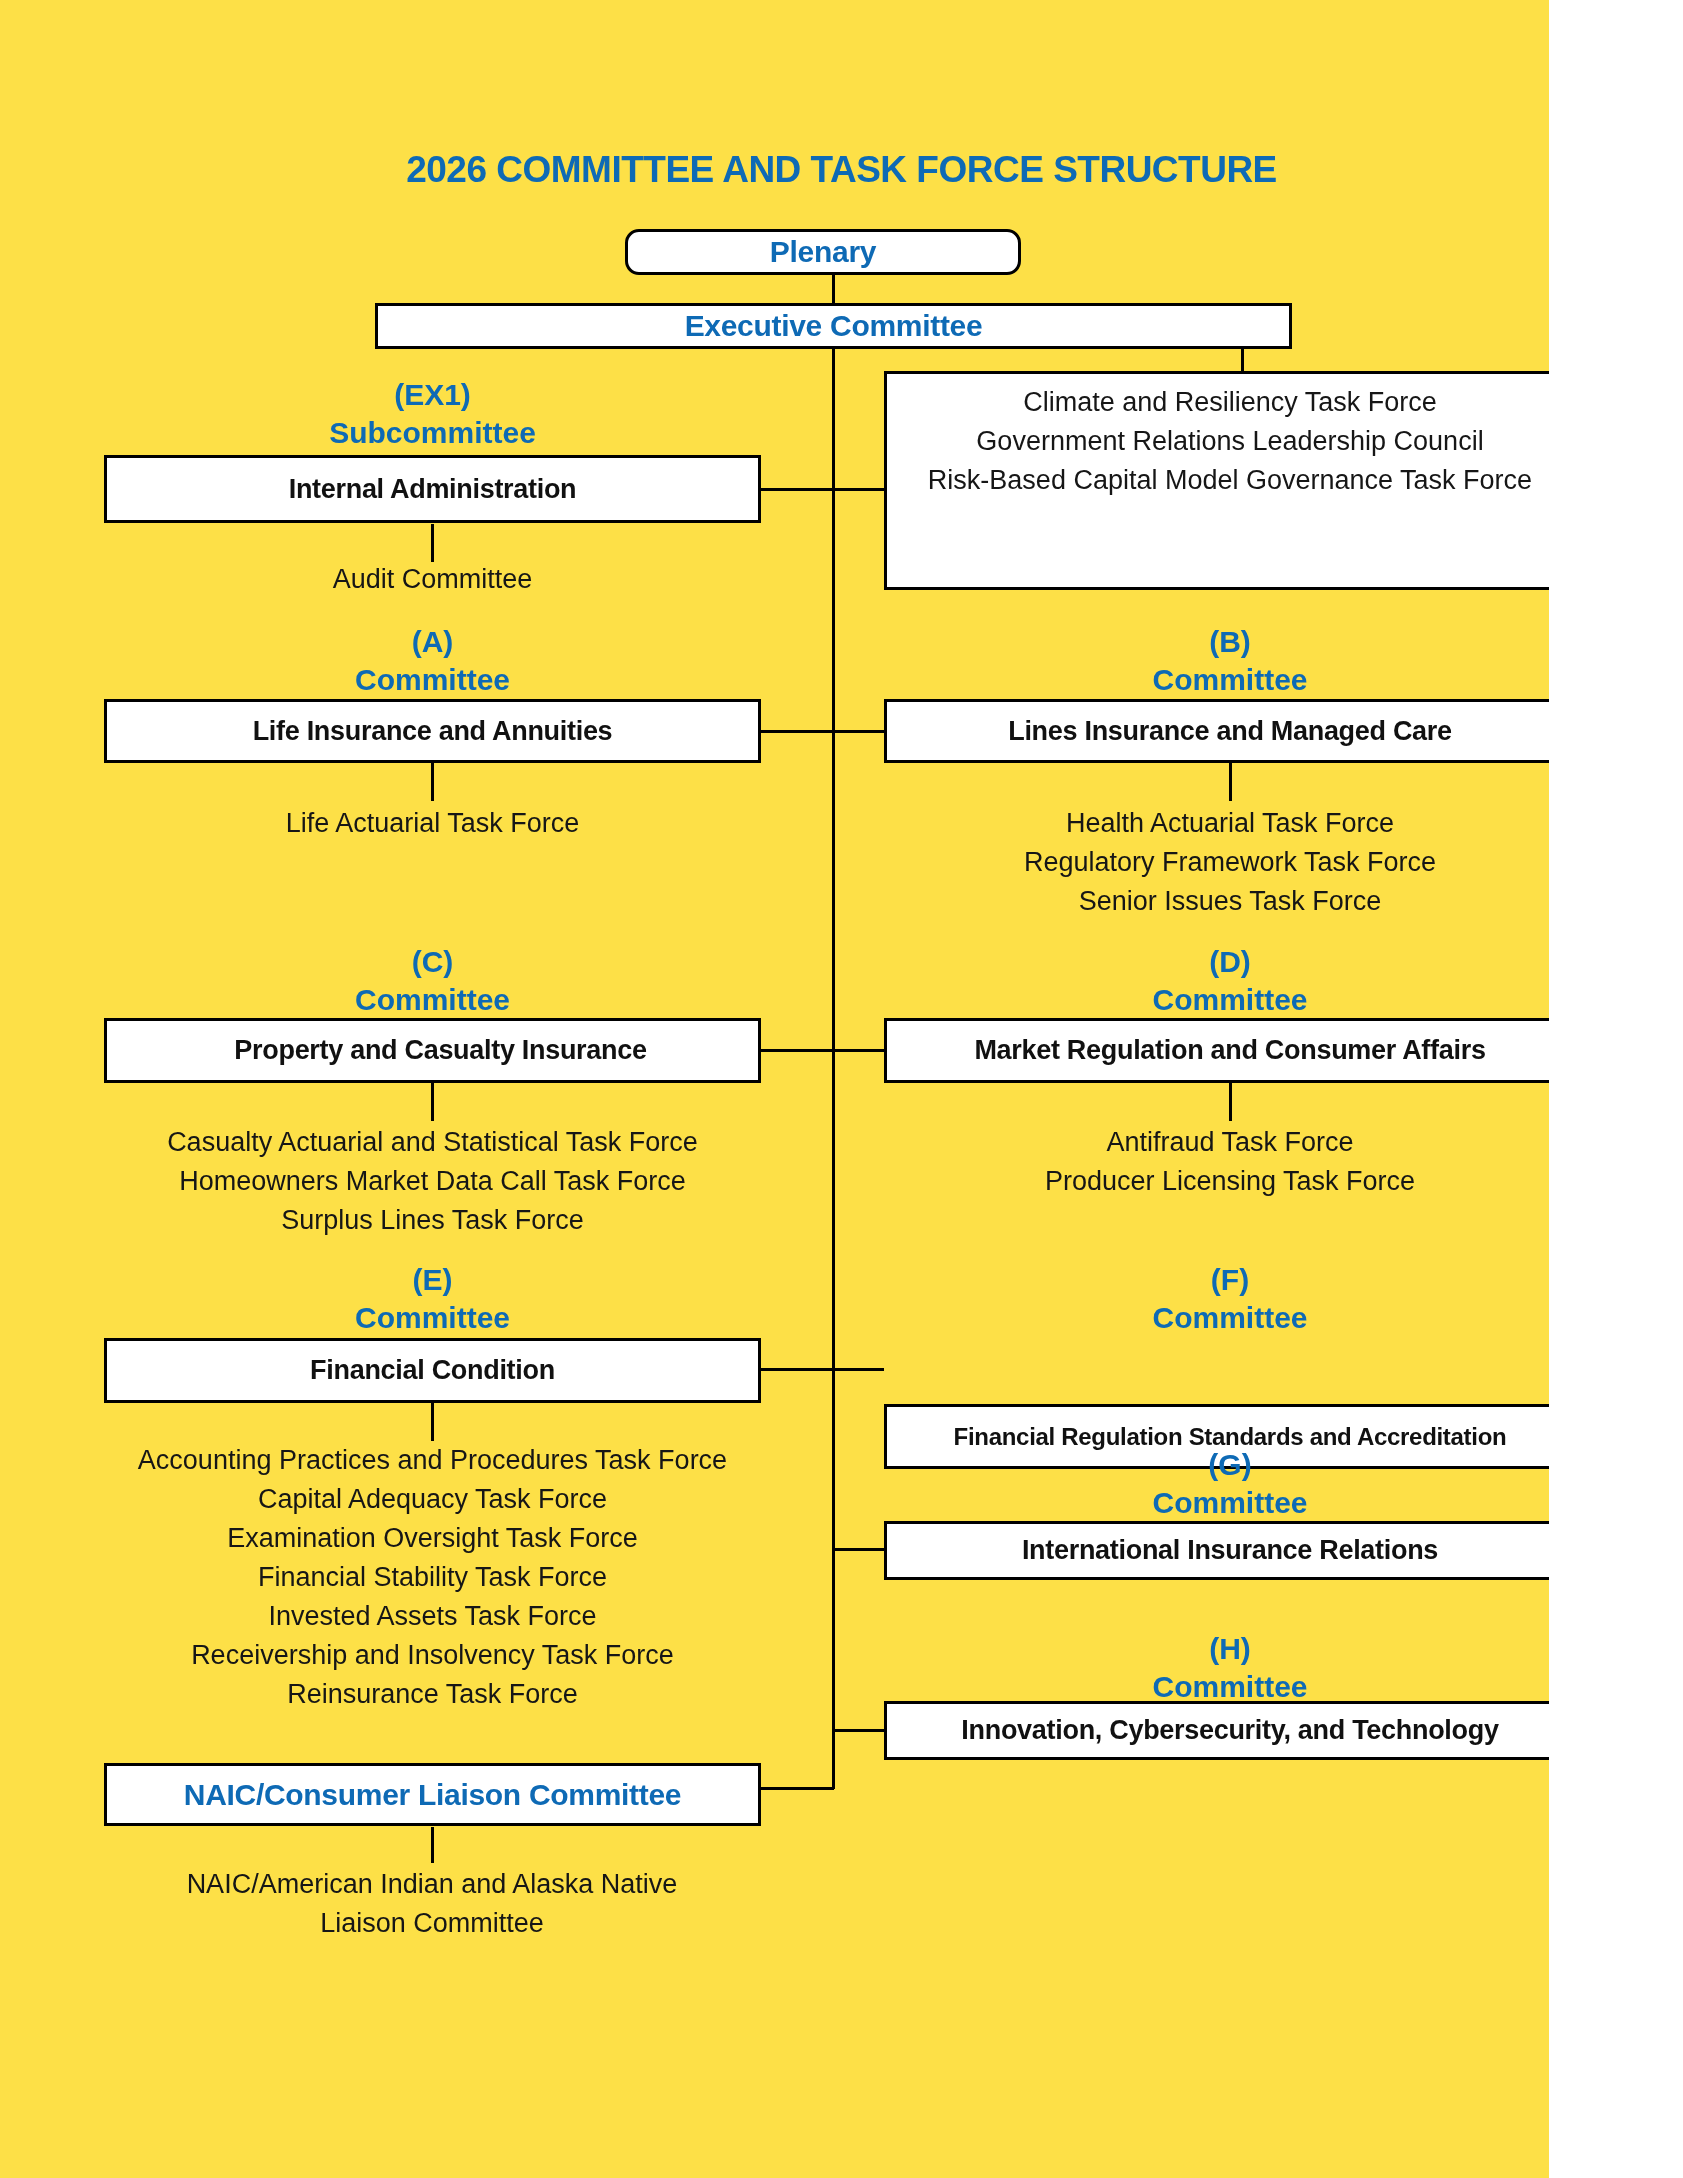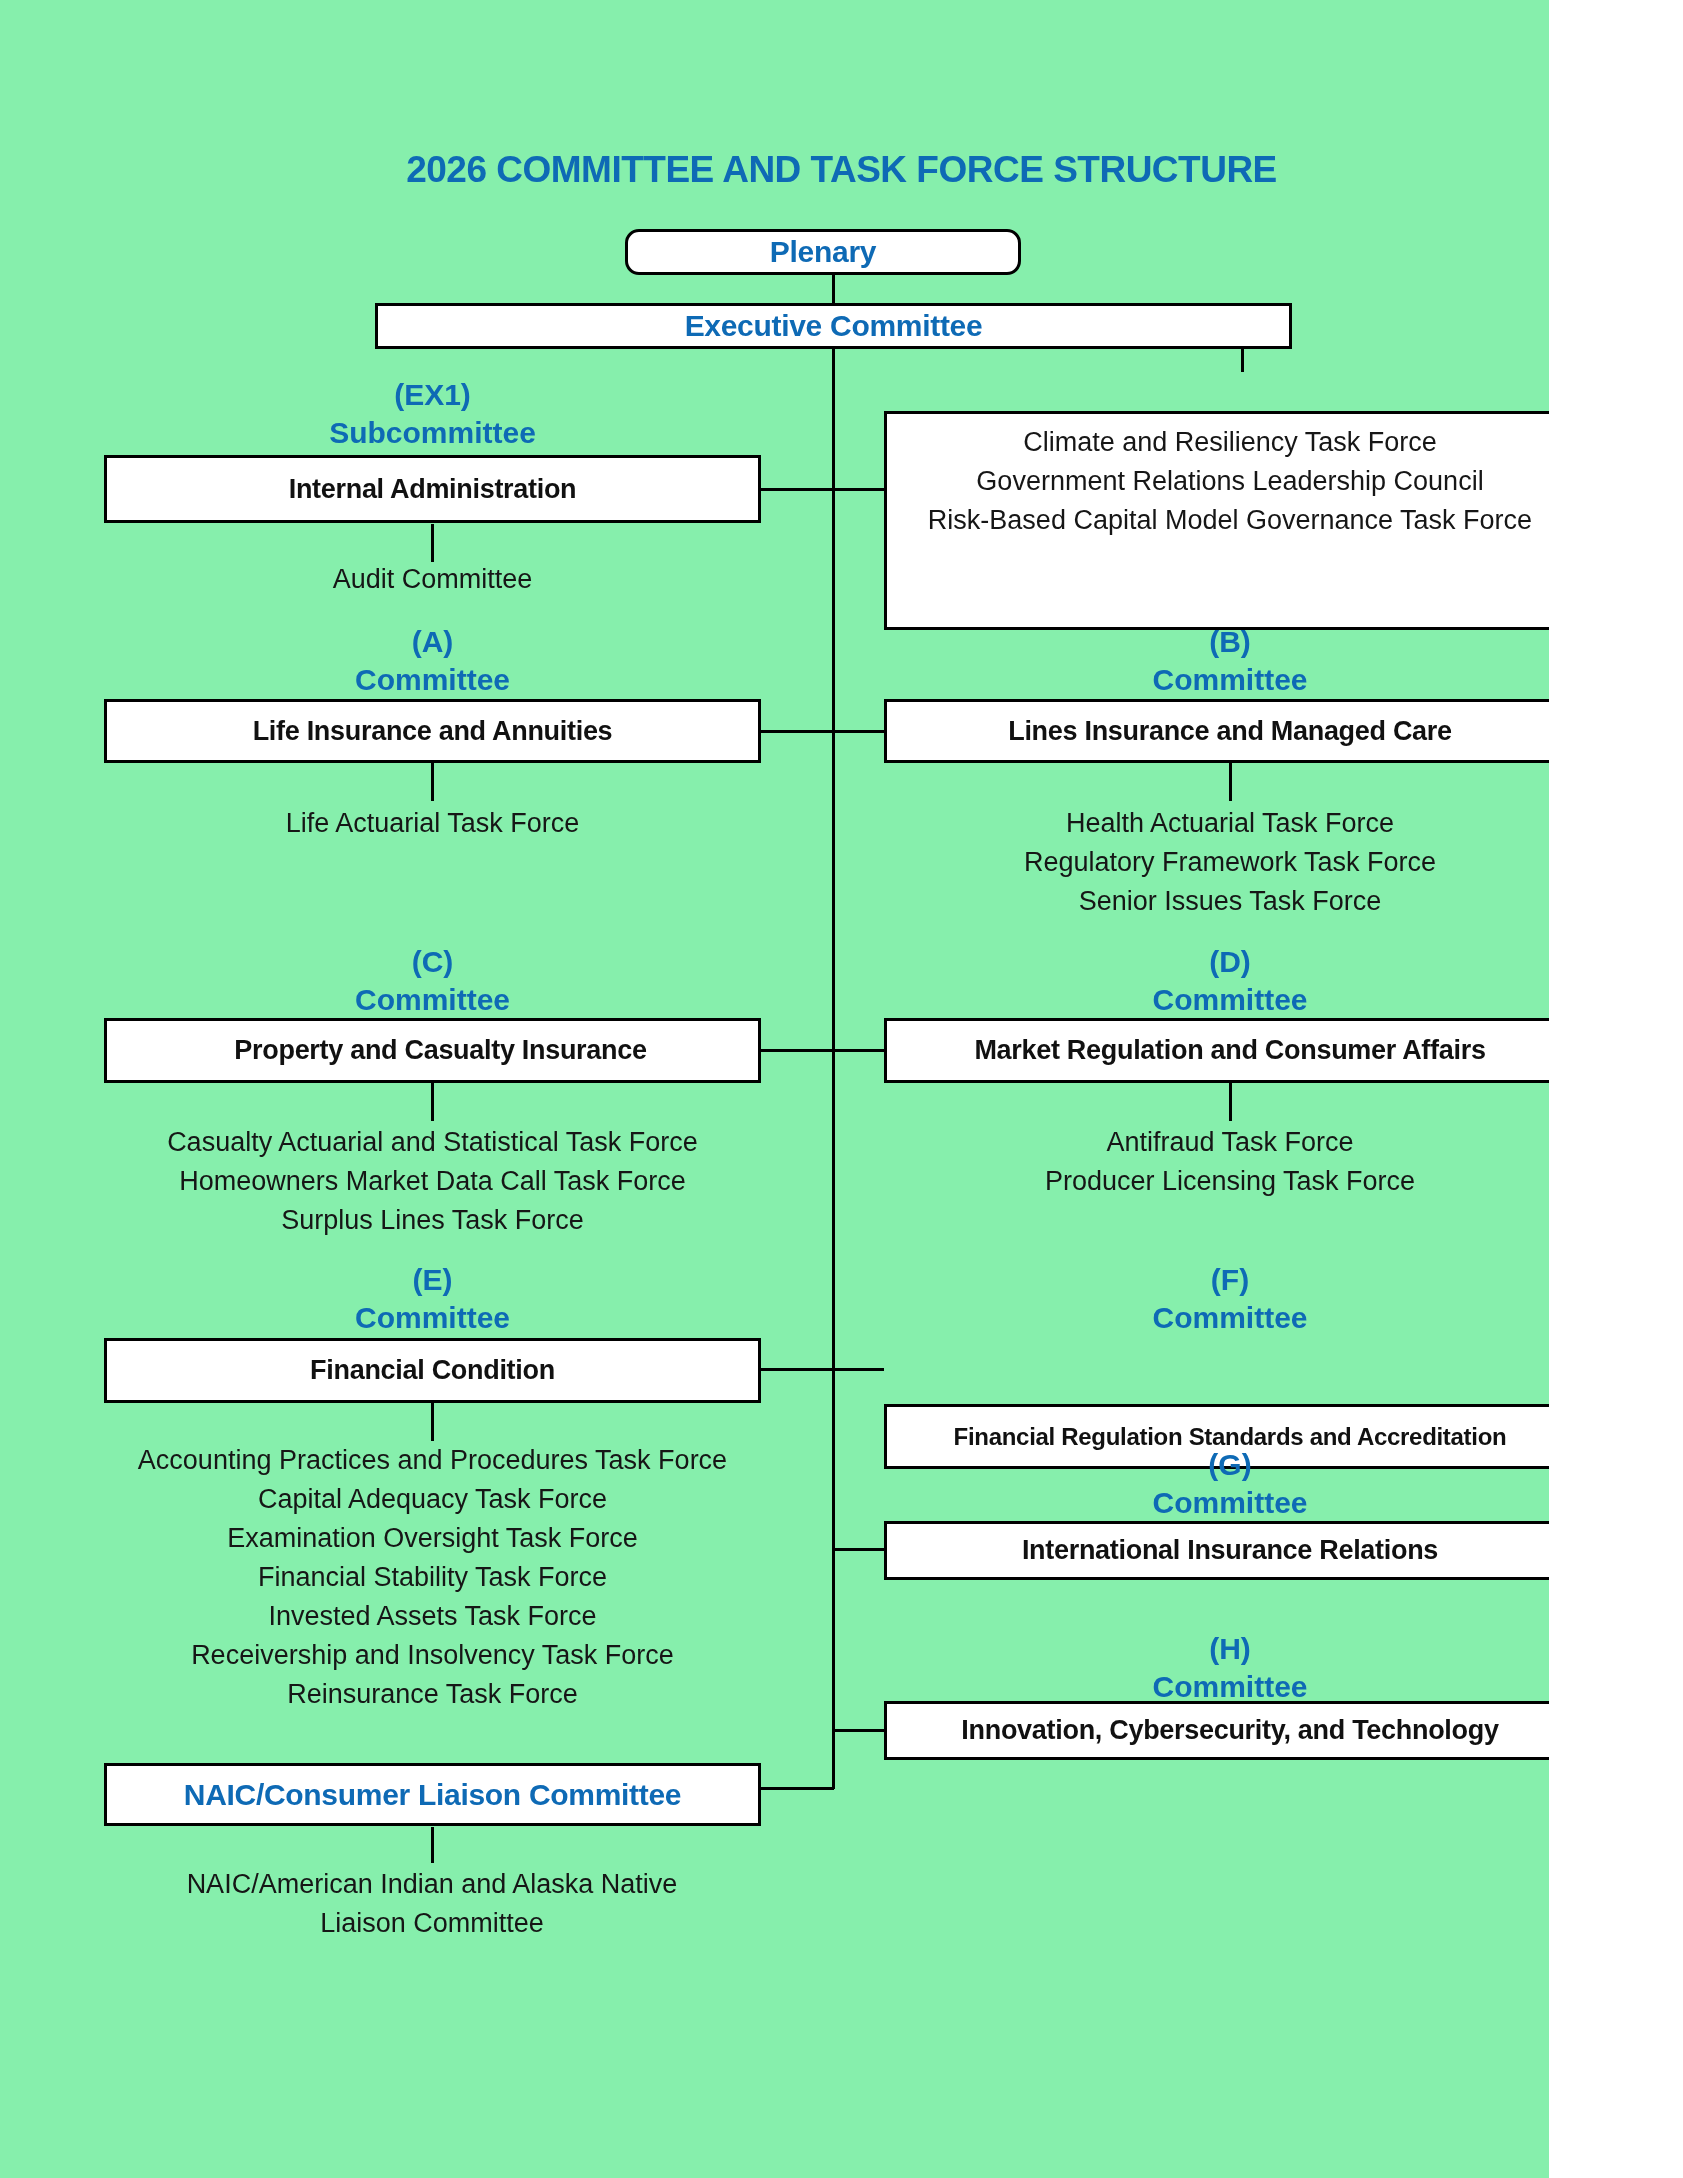--- a/index.html
+++ b/index.html
@@ -1,20 +1,20 @@
 <!DOCTYPE html>
 <html><head>
 <meta charset="utf-8">
 <style>
   * { margin:0; padding:0; box-sizing:border-box; }
   html,body { background:#ffffff; }
   .page {
     position:relative;
     width:1549px; height:2178px;
-    background:#86efac;
+    background:#fde047;
     font-family:"Liberation Sans", sans-serif;
     overflow:hidden;
   }
   .title {
     position:absolute; left:0; top:150; width:1683px;
     text-align:center;
     font-size:37px; font-weight:bold; letter-spacing:-0.5px;
     color:#0e6ab5;
     top:149px;
   }
@@ -29,21 +29,20 @@
     font-weight:bold; font-size:27px; letter-spacing:-0.3px; color:#111;
     padding:0 6px;
   }
   .box .label.tight { font-size:24px; }
   .box .label.blue { color:#0e6ab5; font-size:30px; }
   .multibox {
     position:absolute;
     border:3px solid #000; background:#fff;
     text-align:center;
     padding-top:9px;
-    margin-top:40px;
   }
   .multibox div { font-size:27px; line-height:39px; color:#161616; }
   .heading {
     position:absolute; text-align:center;
     color:#0e6ab5; font-weight:bold;
     font-size:30px; line-height:38px;
   }
   .tasks { position:absolute; text-align:center; }
   .tasks div, .tasks { font-size:27px; line-height:39px; color:#161616;text-align:center; }
   .hline, .vline { position:absolute; background:#000; }

